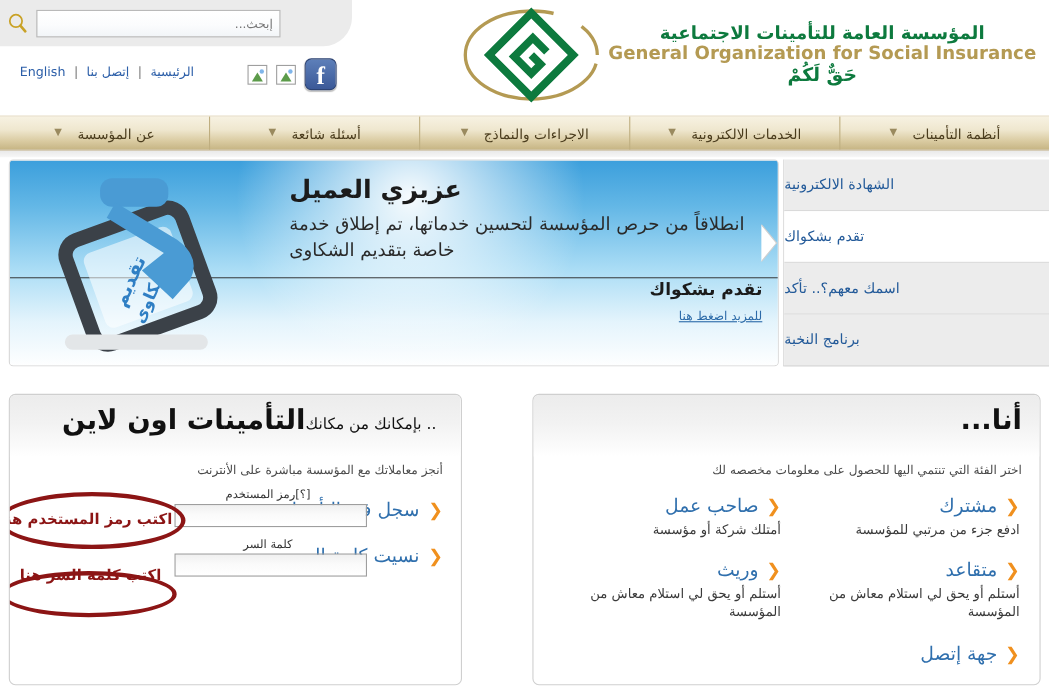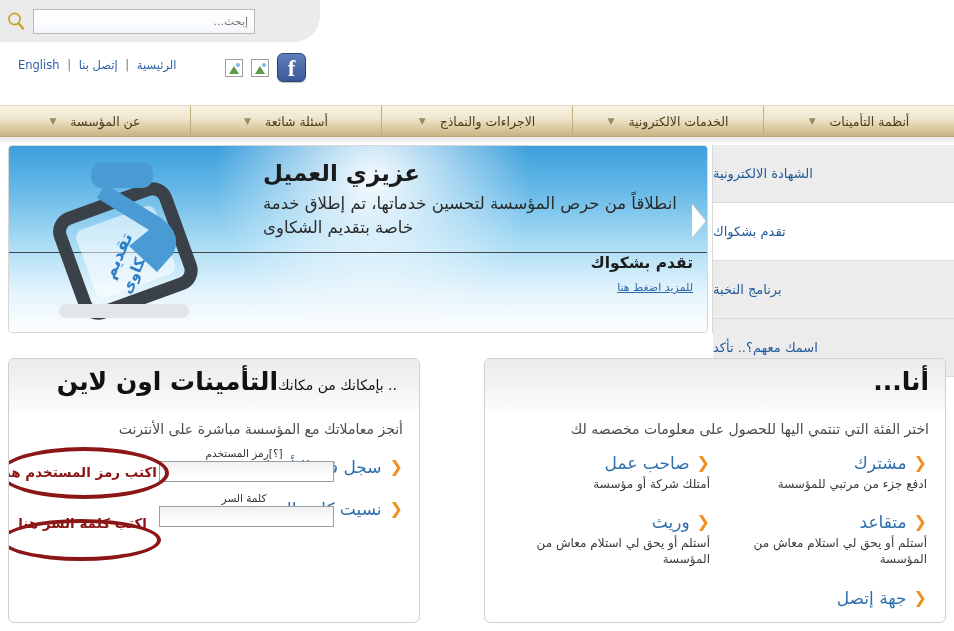--- a/index.html
+++ b/index.html
@@ -158,21 +158,21 @@
     position:absolute; right:-1px; top:58px; width:16px; height:34px;
   }
 
   
   .hero-side {
     position:absolute; left:712px; top:145px; width:242px; height:188px;
     border:1px solid #d7d7d7; border-top:none; background:#fff;
     border-right:none;
   }
   .side-item {
-    height:58px; border-bottom:1px solid #d9d9d9;
+    height:47px; border-bottom:1px solid #d9d9d9;
     display:flex; align-items:center; justify-content:flex-end;
     padding-right:6px; direction:rtl;
     background:#ececec;
     font-size:13px; color:#235a99;
   }
   .side-item.active { background:#ffffff; color:#235a99; }
   .side-item:last-child { border-bottom:1px solid #d9d9d9; }
 
   
   .panel {
@@ -188,21 +188,21 @@
     direction:rtl; text-align:right;
   }
   .panel-title {
     font-size:25px; font-weight:bold; color:#111; display:inline-block;
   }
   .panel-title-sub {
     font-size:14px; color:#111; font-weight:normal; margin-right:6px;
   }
   .panel-desc {
     direction:rtl; text-align:right; padding:6px 16px 0 16px;
-    font-size:14px; color:#4a4a4a;
+    font-size:11px; color:#4a4a4a;
   }
 
   
   .login-area { position:relative; direction:rtl; height:180px; }
   .links-col {
     position:absolute; right:16px; top:20px; width:180px;
     direction:rtl; text-align:right;
   }
   .arrow-link {
     display:flex; align-items:center; justify-content:flex-start;
@@ -272,20 +272,37 @@
     </div>
 
     <div class="social">
       <span class="brokenimg"></span>
       <span class="brokenimg"></span>
       <span class="fb">
           <span>f</span>
         </span>
     </div>
 
+    <div class="brand">
+      <div class="brand-text">
+        <div class="brand-ar">المؤسسة العامة للتأمينات الاجتماعية</div>
+        <div class="brand-en">General Organization for Social Insurance</div>
+        <div class="brand-slogan">حَقٌّ لَكُمْ</div>
+      </div>
+      <div class="logo-wrap">
+        <svg width="128" height="88" viewBox="0 0 128 88">
+          <ellipse cx="64" cy="44" rx="60" ry="40" fill="none" stroke="#b49a53" stroke-width="3"></ellipse>
+          <ellipse cx="64" cy="44" rx="60" ry="40" fill="none" stroke="#ffffff" stroke-width="7" stroke-dasharray="28 250" stroke-dashoffset="20"></ellipse>
+          <g transform="translate(64,44) rotate(45)">
+            <rect x="-27" y="-27" width="54" height="54" fill="none" stroke="#0d7a3e" stroke-width="7"></rect>
+            <path d="M 8 -12 L -10 -12 L -10 12 L 12 12 L 12 0 L 0 0" fill="none" stroke="#0d7a3e" stroke-width="7" stroke-linejoin="miter"></path>
+          </g>
+        </svg>
+      </div>
+    </div>
   </div>
 
   <div class="nav">
     <div class="nav-item">
       <span class="nav-label">أنظمة التأمينات</span>
       <span class="chev">▼</span>
     </div>
     <div class="nav-item">
       <span class="nav-label">الخدمات الالكترونية</span>
       <span class="chev">▼</span>
@@ -337,24 +354,24 @@
   </div>
 
   <div class="hero-side">
     <div class="side-item">
       <span>الشهادة الالكترونية</span>
     </div>
     <div class="side-item active">
       <span>تقدم بشكواك</span>
     </div>
     <div class="side-item">
+      <span>اسمك معهم؟.. تأكد</span>
+    </div>
+    <div class="side-item">
       <span>برنامج النخبة</span>
-    </div>
-    <div class="side-item">
-      <span>اسمك معهم؟.. تأكد</span>
     </div>
   </div>
 
   <div class="panel panel-left">
     <div class="panel-head">
       <span class="panel-title-sub">.. بإمكانك من مكانك</span><span class="panel-title">التأمينات اون لاين</span>
     </div>
     <div class="panel-desc">أنجز معاملاتك مع المؤسسة مباشرة على الأنترنت</div>
 
     <div class="login-area">

